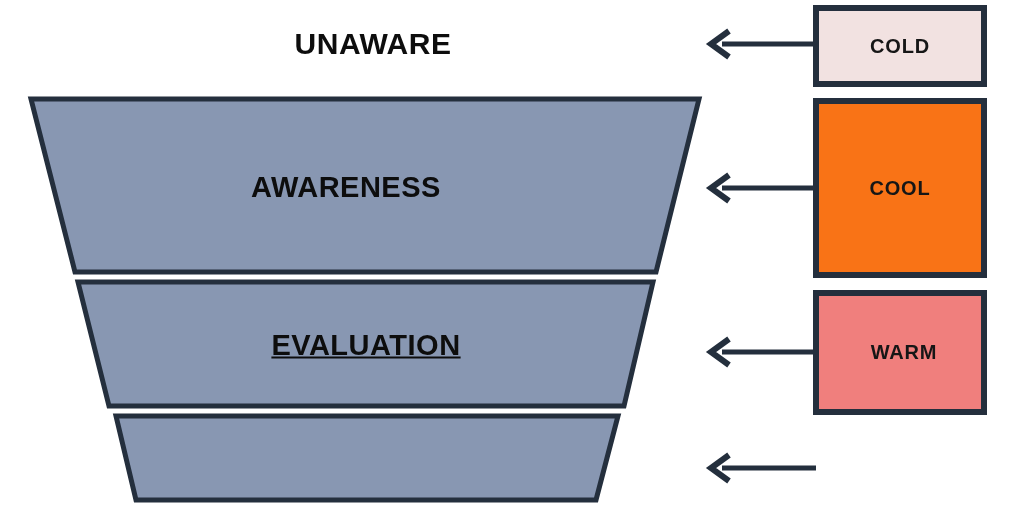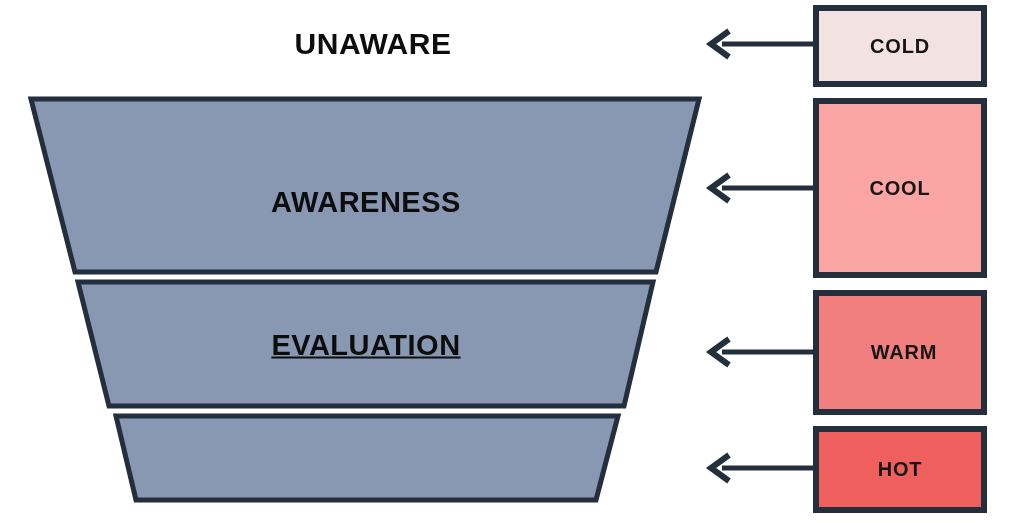--- a/index.html
+++ b/index.html
@@ -20,21 +20,21 @@
   .stage-label {
     position:absolute;
     transform:translate(-50%,-50%);
     font-weight:700;
     color:#0d0d0d;
     font-size:29px;
     letter-spacing:0.5px;
     white-space:nowrap;
   }
   .stage-label.unaware   { left:373px; top:44px;  font-size:30px; }
-  .stage-label.awareness { left:366px; top:187px;margin-top:15px; }
+  .stage-label.awareness { left:346px; top:187px; }
   .stage-label.evaluation{ left:366px; top:345px;text-decoration:underline; }
   .stage-label.decision  { left:367px; top:461px; }
 
   .temp-box {
     position:absolute;
     left:813px;
     width:174px;
     border:6px solid #242f3d;
     box-sizing:border-box;
     display:flex;
@@ -81,23 +81,20 @@
     </g>
   </svg>
 
   <div class="stage-label unaware">UNAWARE</div>
   <div class="stage-label awareness">AWARENESS</div>
   <div class="stage-label evaluation">EVALUATION</div>
 
   <div class="temp-box cold" style="background-color: rgb(242, 226, 225);">
     <span class="temp-label">COLD</span>
   </div>
-  <div class="temp-box cool" style="background-color: #fca5a5;">
+  <div class="temp-box cool" style="background-color: #f97316;">
     <span class="temp-label">COOL</span>
   </div>
   <div class="temp-box warm" style="background-color: rgb(240, 127, 125);">
     <span class="temp-label">WARM</span>
   </div>
-  <div class="temp-box hot" style="background-color: rgb(238, 95, 93);">
-    <span class="temp-label">HOT</span>
-  </div>
 
 </div>
 
 </body></html>

